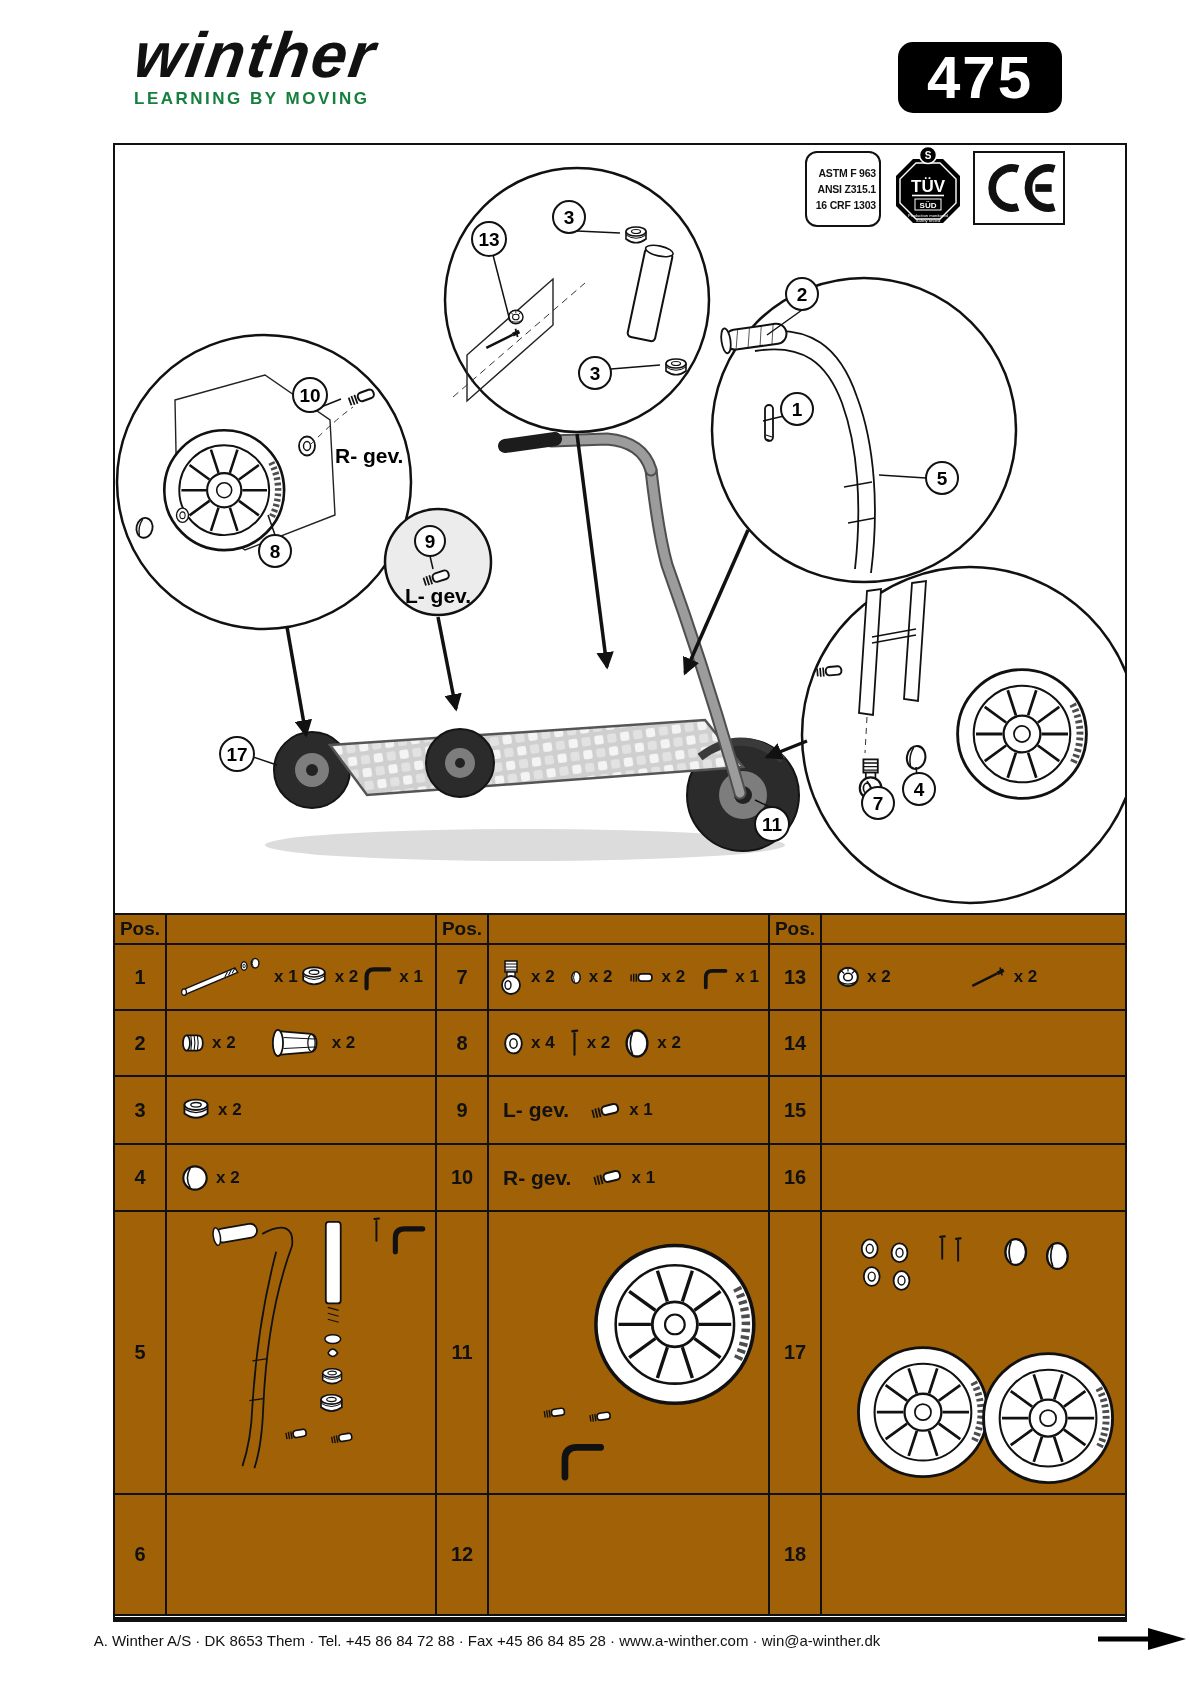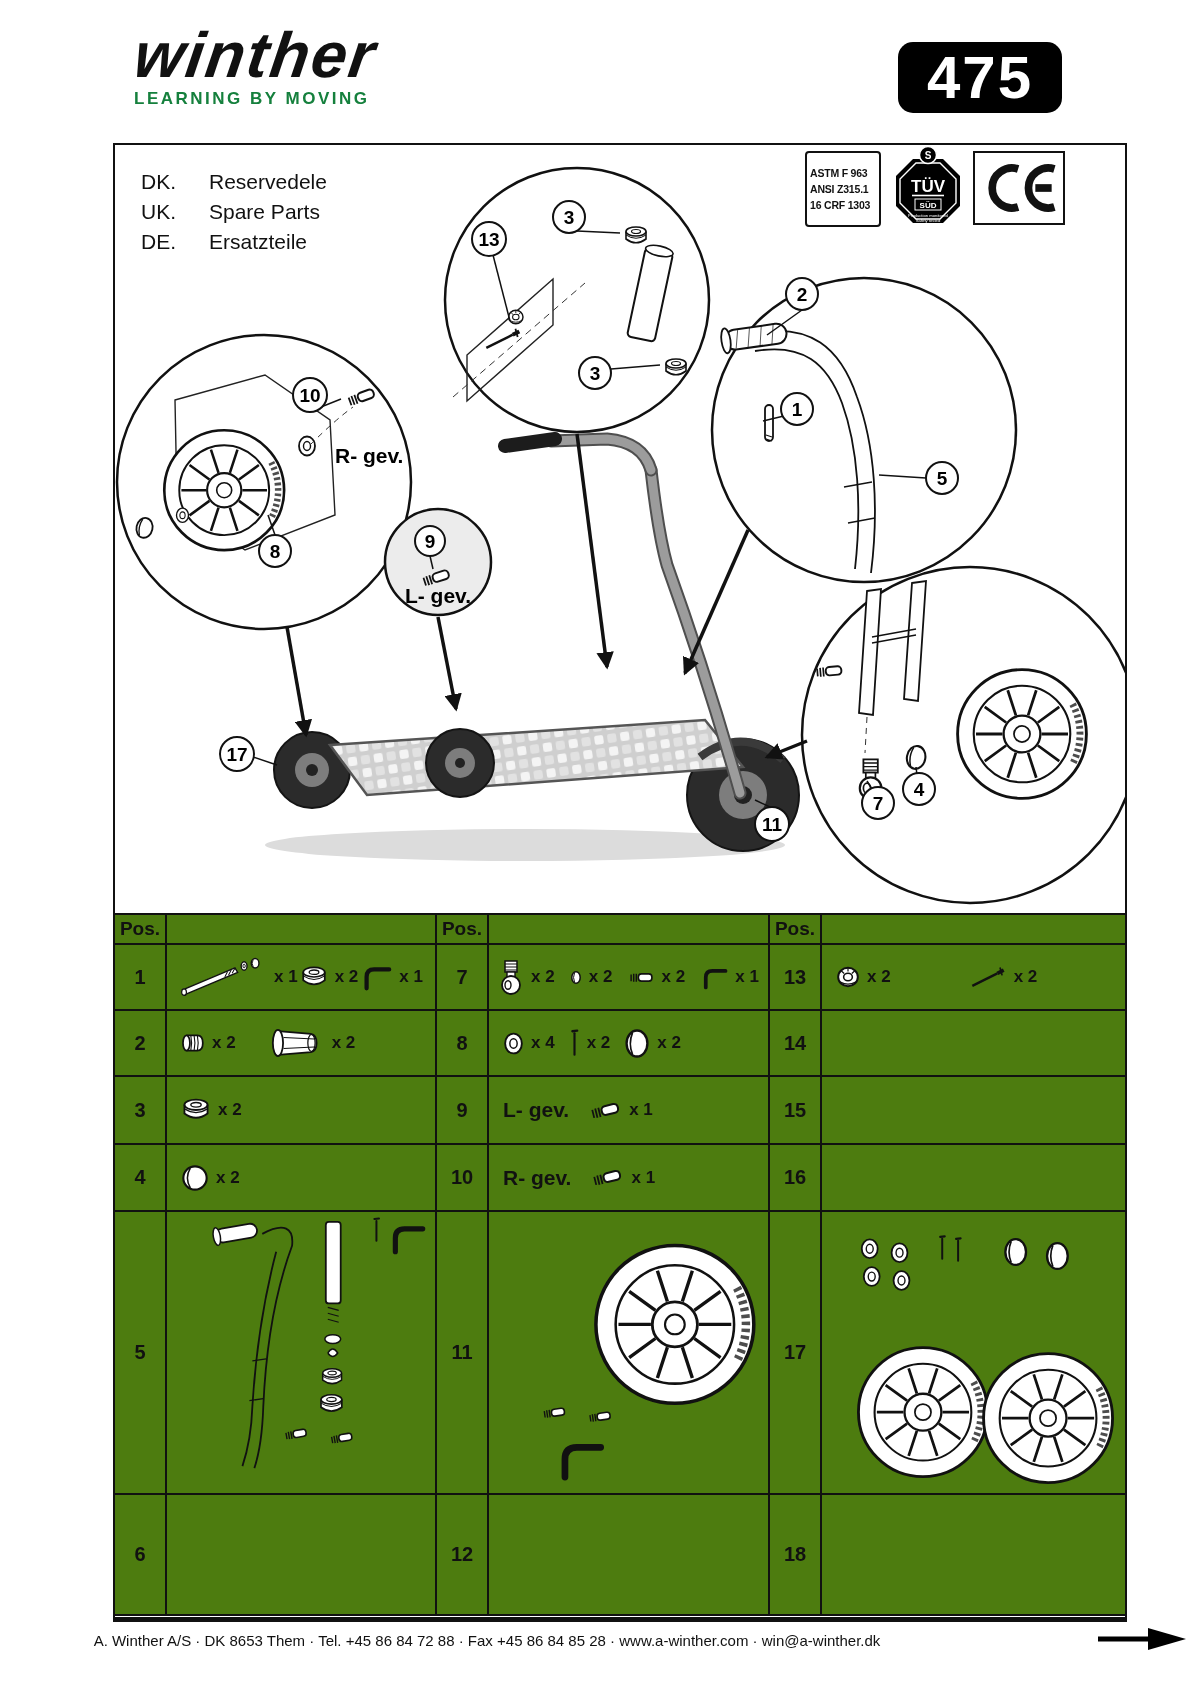--- a/index.html
+++ b/index.html
@@ -9,35 +9,35 @@
   .brand{display:block;font-size:64px;font-weight:900;font-style:italic;letter-spacing:2px;transform:skewX(-8deg);transform-origin:left bottom;line-height:1.05;}
   .tagline{display:block;margin:0 0 0 4px;font-size:17px;font-weight:700;letter-spacing:2.5px;color:#15803d;}
   .product-badge{position:absolute;left:898px;top:42px;width:164px;height:71px;background:#000;color:#fff;display:flex;align-items:center;justify-content:center;font-size:60px;font-weight:700;letter-spacing:2px;border-radius:15px;}
   
   .frame{position:absolute;left:113px;top:143px;width:1014px;height:1479px;border:2px solid #111;border-bottom-width:5px;box-sizing:border-box;background:#fff;}
   
   .languages{position:absolute;left:26px;top:22px;font-size:21px;line-height:1.42;}
   .lang-row{display:flex;}
   .lang-code{width:68px;}
   
-  .cert-standards{position:absolute;left:690px;top:6px;width:76px;height:76px;border:2px solid #111;border-radius:4px;box-sizing:border-box;display:flex;flex-direction:column;justify-content:center;padding:0 3px;font-size:10.5px;font-weight:700;line-height:1.55;letter-spacing:-0.2px;white-space:nowrap;}
+  .cert-standards{position:absolute;left:690px;top:6px;width:76px;height:76px;border:2px solid #111;border-radius:12px;box-sizing:border-box;display:flex;flex-direction:column;justify-content:center;padding:0 3px;font-size:10.5px;font-weight:700;line-height:1.55;letter-spacing:-0.2px;white-space:nowrap;align-items:flex-end;}
   .cert-tuv{position:absolute;left:770px;top:0px;width:86px;height:86px;}
   .cert-ce{position:absolute;left:858px;top:6px;width:92px;height:74px;border:2px solid #111;box-sizing:border-box;display:flex;align-items:center;justify-content:center;}
   
   .diagram{position:absolute;left:0;top:0;width:1010px;height:770px;}
   .diagram text{font-family:"Liberation Sans",sans-serif;}
   .co{font-size:19px;font-weight:700;text-anchor:middle;}
   .dlbl{font-size:21px;font-weight:700;}
   .ln{stroke:#111;stroke-width:1.5;fill:none;}
   .arrow{stroke:#111;stroke-width:3.5;fill:none;}
   .tube-o{stroke:#4f4f4f;stroke-width:13;fill:none;stroke-linecap:round;}
   .tube-i{stroke:#9c9c9c;stroke-width:9;fill:none;stroke-linecap:round;}
   
   .parts-table{position:absolute;left:-2px;top:768px;width:1014px;box-sizing:border-box;border:2px solid #111;display:grid;grid-template-columns:52px 270px 52px 281px 52px 303px;grid-template-rows:30px 66px 66px 68px 67px 283px 119px;background:#fff;}
-  .tc{border-right:2px solid #111;border-bottom:2px solid #111;box-sizing:border-box;overflow:hidden;background:#4d7c0f;}
+  .tc{border-right:2px solid #111;border-bottom:2px solid #111;box-sizing:border-box;overflow:hidden;background:#a16207;}
   .tc:nth-child(6n){border-right:none;}
   .tc:nth-last-child(-n+6){border-bottom:none;}
   .hc{display:flex;align-items:center;justify-content:center;font-size:19px;font-weight:700;}
   .pc{display:flex;align-items:center;justify-content:center;font-size:20px;font-weight:700;}
   .cc{display:flex;align-items:center;}
   .spread{justify-content:space-between;padding:0 12px;}
   .lead{justify-content:flex-start;padding-left:14px;}
   .pgroup{display:flex;align-items:center;gap:7px;}
   .qty{font-weight:700;font-size:17px;white-space:nowrap;}
   .thread{font-weight:700;font-size:21px;}
@@ -312,34 +312,20 @@
 
       <g>
         <path class="arrow" d="M462,289 L492,522" marker-end="url(#ah)"></path>
         <path class="arrow" d="M633,385 L570,528" marker-end="url(#ah)"></path>
         <path class="arrow" d="M172,482 L191,590" marker-end="url(#ah)"></path>
         <path class="arrow" d="M323,472 L341,564" marker-end="url(#ah)"></path>
         <path class="arrow" d="M692,596 L652,612" marker-end="url(#ah)"></path>
       </g>
     </svg>
 
-    <div class="languages">
-      <div class="lang-row">
-        <span class="lang-code">DK.</span>
-        <span class="lang-label">Reservedele</span>
-      </div>
-      <div class="lang-row">
-        <span class="lang-code">UK.</span>
-        <span class="lang-label">Spare Parts</span>
-      </div>
-      <div class="lang-row">
-        <span class="lang-code">DE.</span>
-        <span class="lang-label">Ersatzteile</span>
-      </div>
-    </div>
 
     <div class="cert-standards">
       <span>ASTM F 963</span>
       <span>ANSI Z315.1</span>
       <span>16 CRF 1303</span>
     </div>
     <div class="cert-tuv">
       <svg viewBox="0 0 86 86" width="86" height="86">
         <polygon points="28,14 58,14 75,31 75,61 58,78 28,78 11,61 11,31" fill="#000"></polygon>
         <polygon points="31,18 55,18 71,34 71,58 55,74 31,74 15,58 15,34" fill="none" stroke="#fff" stroke-width="1.4"></polygon>

